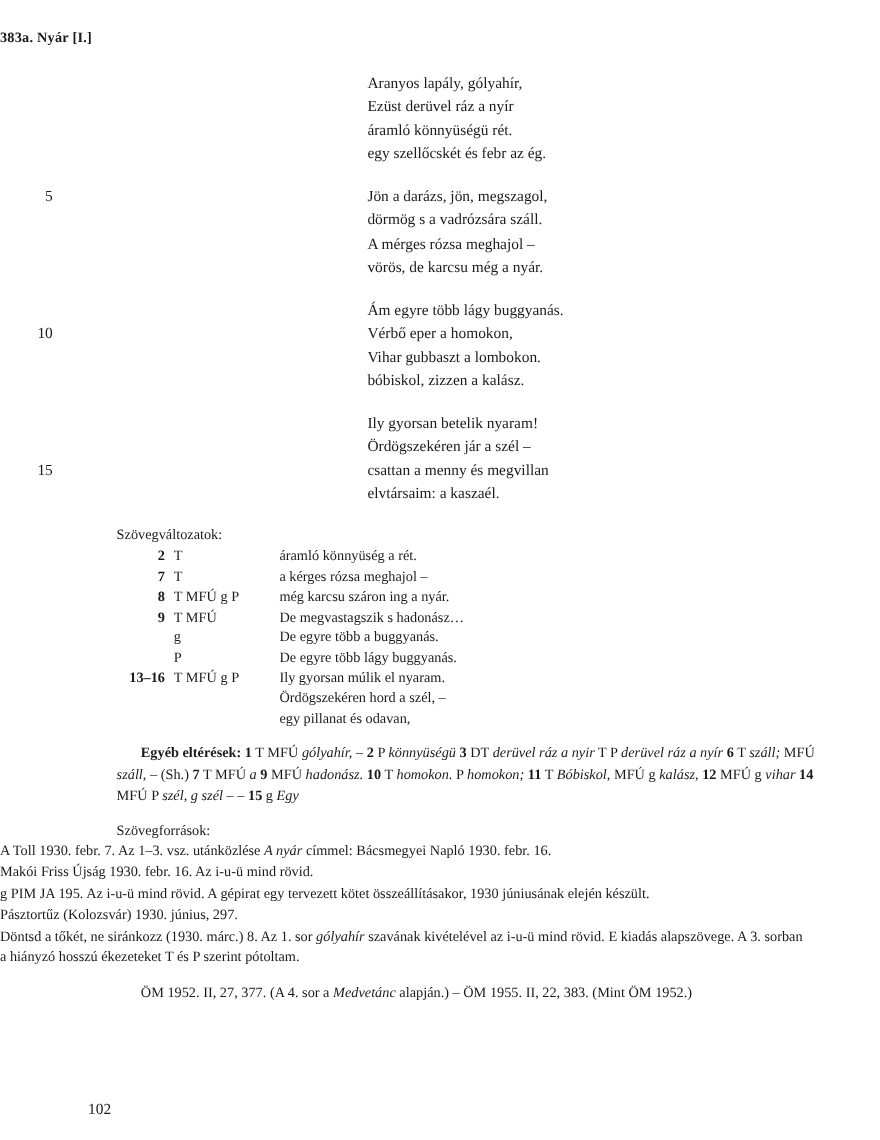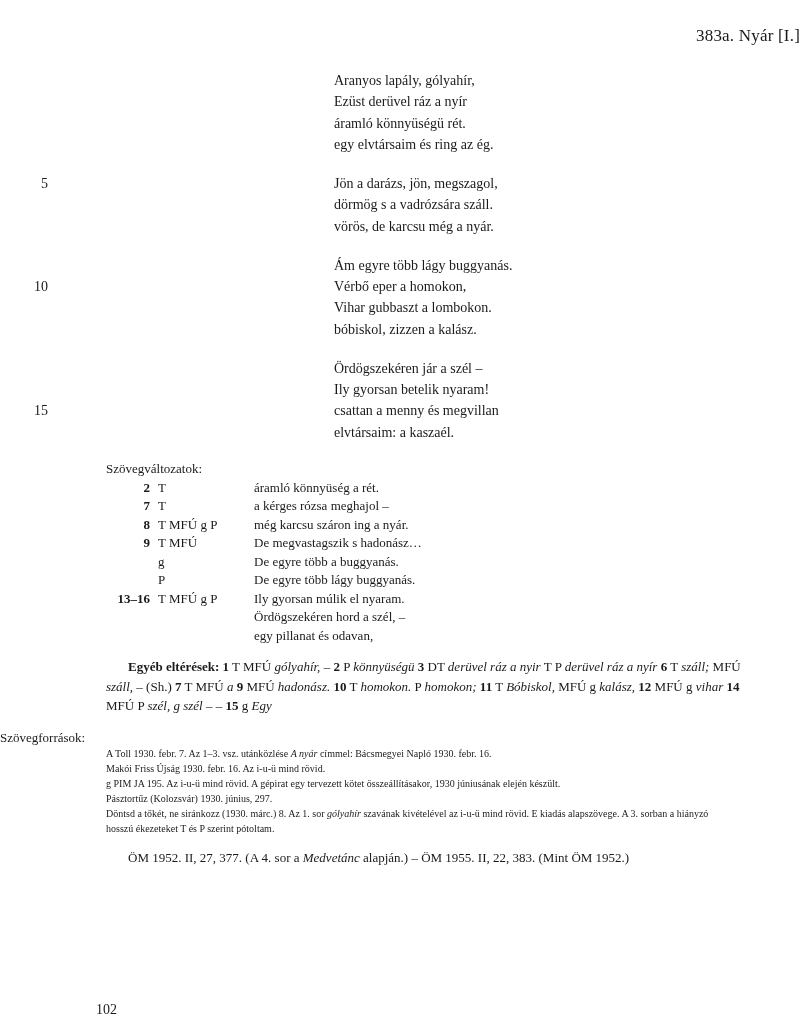--- a/index.html
+++ b/index.html
@@ -18,23 +18,23 @@
   .page {
     width: 800px;
     height: 1036px;
     position: relative;
     box-sizing: border-box;
     padding: 0;
   }
 
   
   .poem-title {
-    text-align: right;
-    font-size: 17px;
-    font-weight: normal;
+    text-align: left;
+    font-size: 13px;
+    font-weight: bold;
     margin: 26px 0 0 0;
     letter-spacing: 0.2px;
   }
 
   
   .poem {
     margin-top: 24px;
     margin-left: 0;
   }
   .stanza {
@@ -101,32 +101,32 @@
     padding-right: 32px;
     text-align: left;
   }
   .para.indent-first {
     text-indent: 22px;
   }
   .bd { font-weight: bold; }
 
   .src-label {
     font-size: 13px;
+    padding-left: 106px;
     margin-top: 14px;
   }
   .src-line {
-    font-size: 10px;
+    font-size: 13px;
     line-height: 1.5;
-    padding-left: 106px;
     padding-right: 62px;
   }
 
   .footer-page {
     position: absolute;
-    left: 96px;
+    left: 80px;
     bottom: 44px;
     font-size: 14px;
   }
 </style>
 </head>
 <body>
 
 <div class="page">
 
   <div class="poem-title">383a. Nyár [I.]</div>
@@ -145,38 +145,43 @@
         <div class="verse-text">Ezüst derüvel ráz a nyír</div>
       </div>
       <div class="verse-row">
         <div class="verse-num"></div>
         <div class="verse-indent"></div>
         <div class="verse-text">áramló könnyüségü rét.</div>
       </div>
       <div class="verse-row">
         <div class="verse-num"></div>
         <div class="verse-indent"></div>
-        <div class="verse-text">egy elvtársaim és ring az ég.</div>
+        <div class="verse-text">egy szellőcskét és febr az ég.</div>
       </div>
     </div>
 
     <div class="stanza">
       <div class="verse-row">
         <div class="verse-num">5</div>
         <div class="verse-indent"></div>
         <div class="verse-text">Jön a darázs, jön, megszagol,</div>
       </div>
       <div class="verse-row">
         <div class="verse-num"></div>
         <div class="verse-indent"></div>
         <div class="verse-text">dörmög s a vadrózsára száll.</div>
       </div>
       <div class="verse-row">
         <div class="verse-num"></div>
         <div class="verse-indent"></div>
+        <div class="verse-text">A mérges rózsa meghajol –</div>
+      </div>
+      <div class="verse-row">
+        <div class="verse-num"></div>
+        <div class="verse-indent"></div>
         <div class="verse-text">vörös, de karcsu még a nyár.</div>
       </div>
     </div>
 
     <div class="stanza">
       <div class="verse-row">
         <div class="verse-num"></div>
         <div class="verse-indent"></div>
         <div class="verse-text">Ám egyre több lágy buggyanás.</div>
       </div>
@@ -194,26 +199,26 @@
         <div class="verse-num"></div>
         <div class="verse-indent"></div>
         <div class="verse-text">bóbiskol, zizzen a kalász.</div>
       </div>
     </div>
 
     <div class="stanza">
       <div class="verse-row">
         <div class="verse-num"></div>
         <div class="verse-indent"></div>
+        <div class="verse-text">Ily gyorsan betelik nyaram!</div>
+      </div>
+      <div class="verse-row">
+        <div class="verse-num"></div>
+        <div class="verse-indent"></div>
         <div class="verse-text">Ördögszekéren jár a szél –</div>
-      </div>
-      <div class="verse-row">
-        <div class="verse-num"></div>
-        <div class="verse-indent"></div>
-        <div class="verse-text">Ily gyorsan betelik nyaram!</div>
       </div>
       <div class="verse-row">
         <div class="verse-num">15</div>
         <div class="verse-indent"></div>
         <div class="verse-text">csattan a menny és megvillan</div>
       </div>
       <div class="verse-row">
         <div class="verse-num"></div>
         <div class="verse-indent"></div>
         <div class="verse-text">elvtársaim: a kaszaél.</div>

